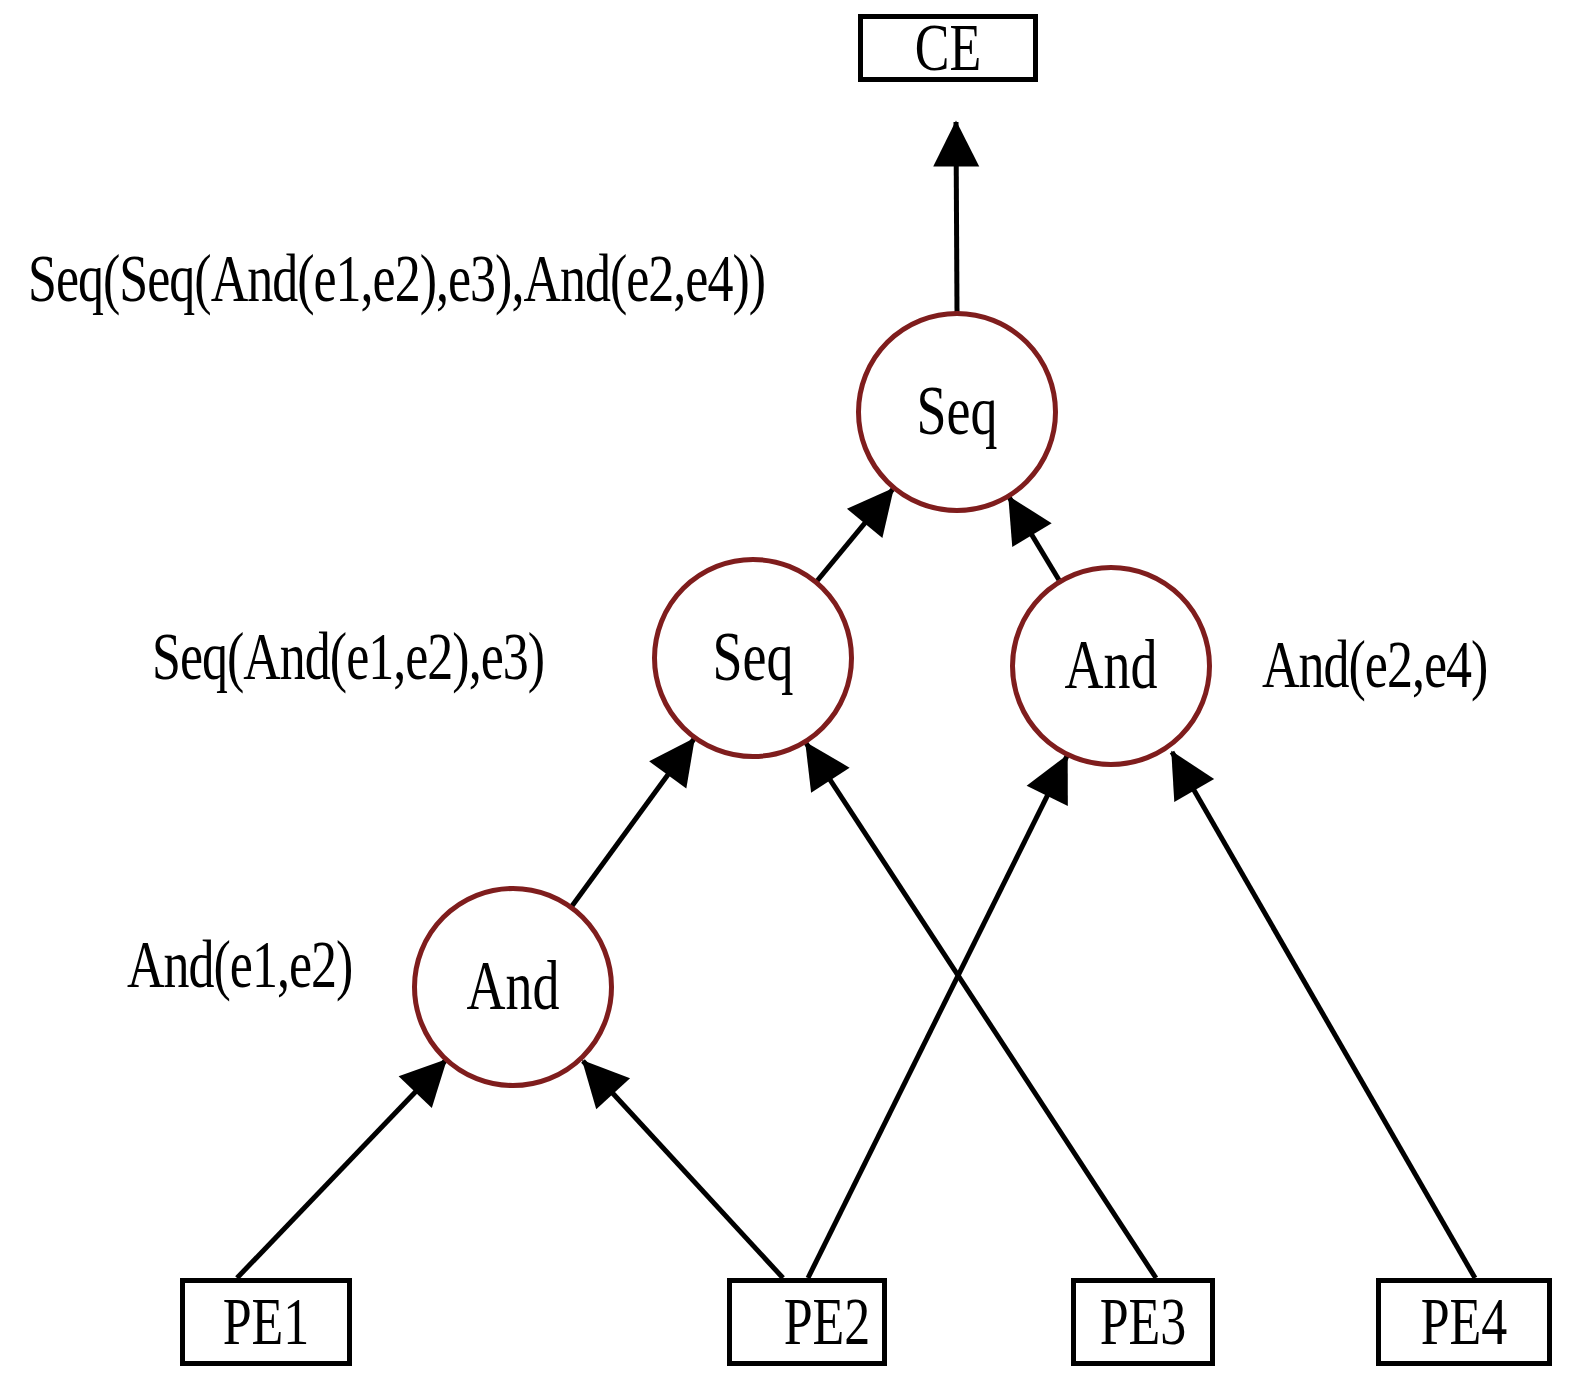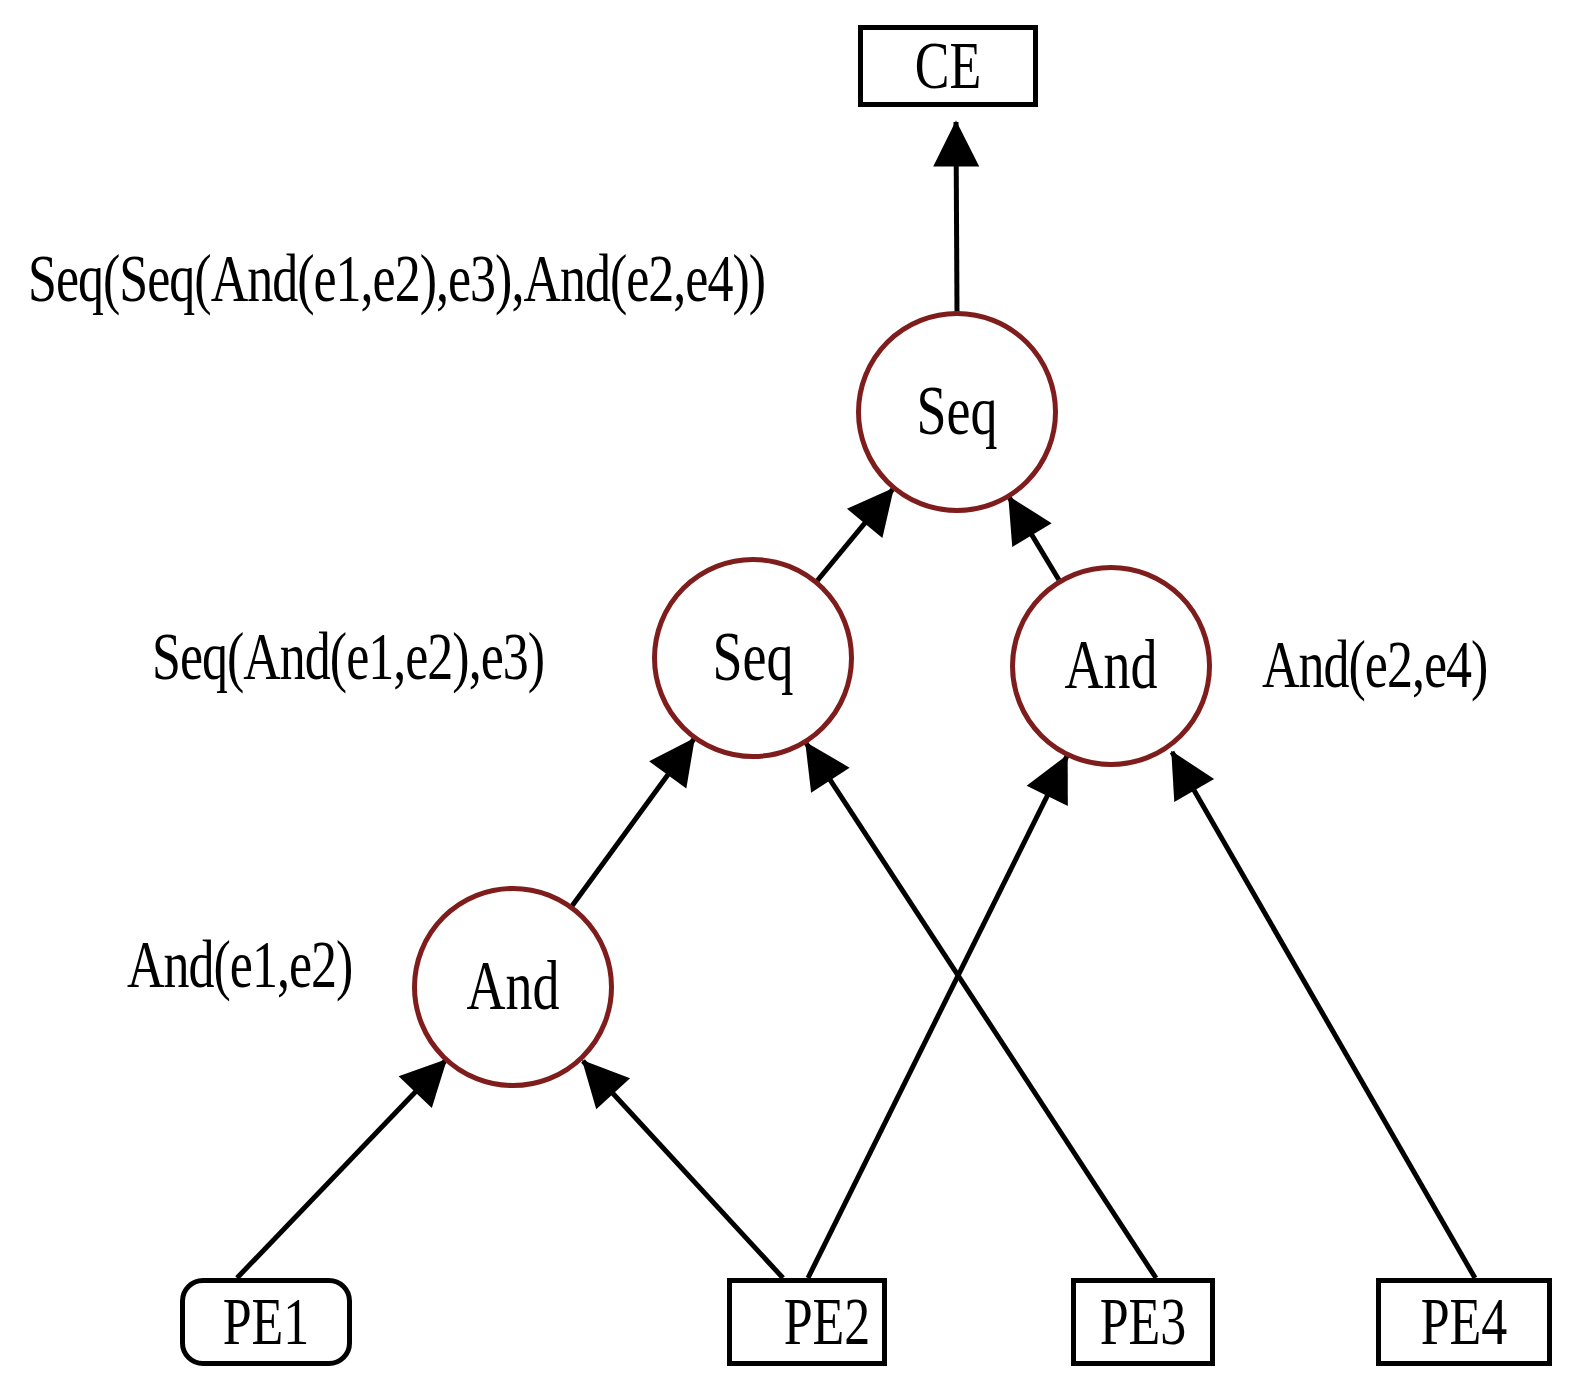--- a/index.html
+++ b/index.html
@@ -75,41 +75,41 @@
       <line x1="1059" y1="580" x2="1009" y2="497" marker-end="url(#arrowhead)"></line>
       <line x1="572" y1="906" x2="694" y2="739" marker-end="url(#arrowhead)"></line>
       <line x1="1156" y1="1278" x2="806" y2="743" marker-end="url(#arrowhead)"></line>
       <line x1="808" y1="1278" x2="1067" y2="756" marker-end="url(#arrowhead)"></line>
       <line x1="1475" y1="1278" x2="1172" y2="752" marker-end="url(#arrowhead)"></line>
       <line x1="237" y1="1278" x2="446" y2="1060" marker-end="url(#arrowhead)"></line>
       <line x1="783" y1="1278" x2="583" y2="1061" marker-end="url(#arrowhead)"></line>
     </g>
   </svg>
 
-  <div class="node-box" style="left:858px; top:25px; width:180px; height:82px;">
+  <div class="node-box" style="left:858px; top:14px; width:180px; height:68px;">
     <span class="t">CE</span>
   </div>
 
   <div class="node-circle" style="left:856px; top:311px;">
     <span class="t">Seq</span>
   </div>
 
   <div class="node-circle" style="left:652px; top:557px;">
     <span class="t">Seq</span>
   </div>
 
   <div class="node-circle" style="left:1010px; top:565px;">
     <span class="t">And</span>
   </div>
 
   <div class="node-circle" style="left:412px; top:886px;">
     <span class="t">And</span>
   </div>
 
-  <div class="node-box" style="left:180px; top:1278px; width:172px; height:88px;border-radius:23px;">
+  <div class="node-box" style="left:180px; top:1278px; width:172px; height:88px;">
     <span class="t">PE1</span>
   </div>
 
   <div class="node-box" style="left:727px; top:1278px; width:160px; height:88px;padding-left:40px;">
     <span class="t">PE2</span>
   </div>
 
   <div class="node-box" style="left:1071px; top:1278px; width:144px; height:88px;">
     <span class="t">PE3</span>
   </div>

